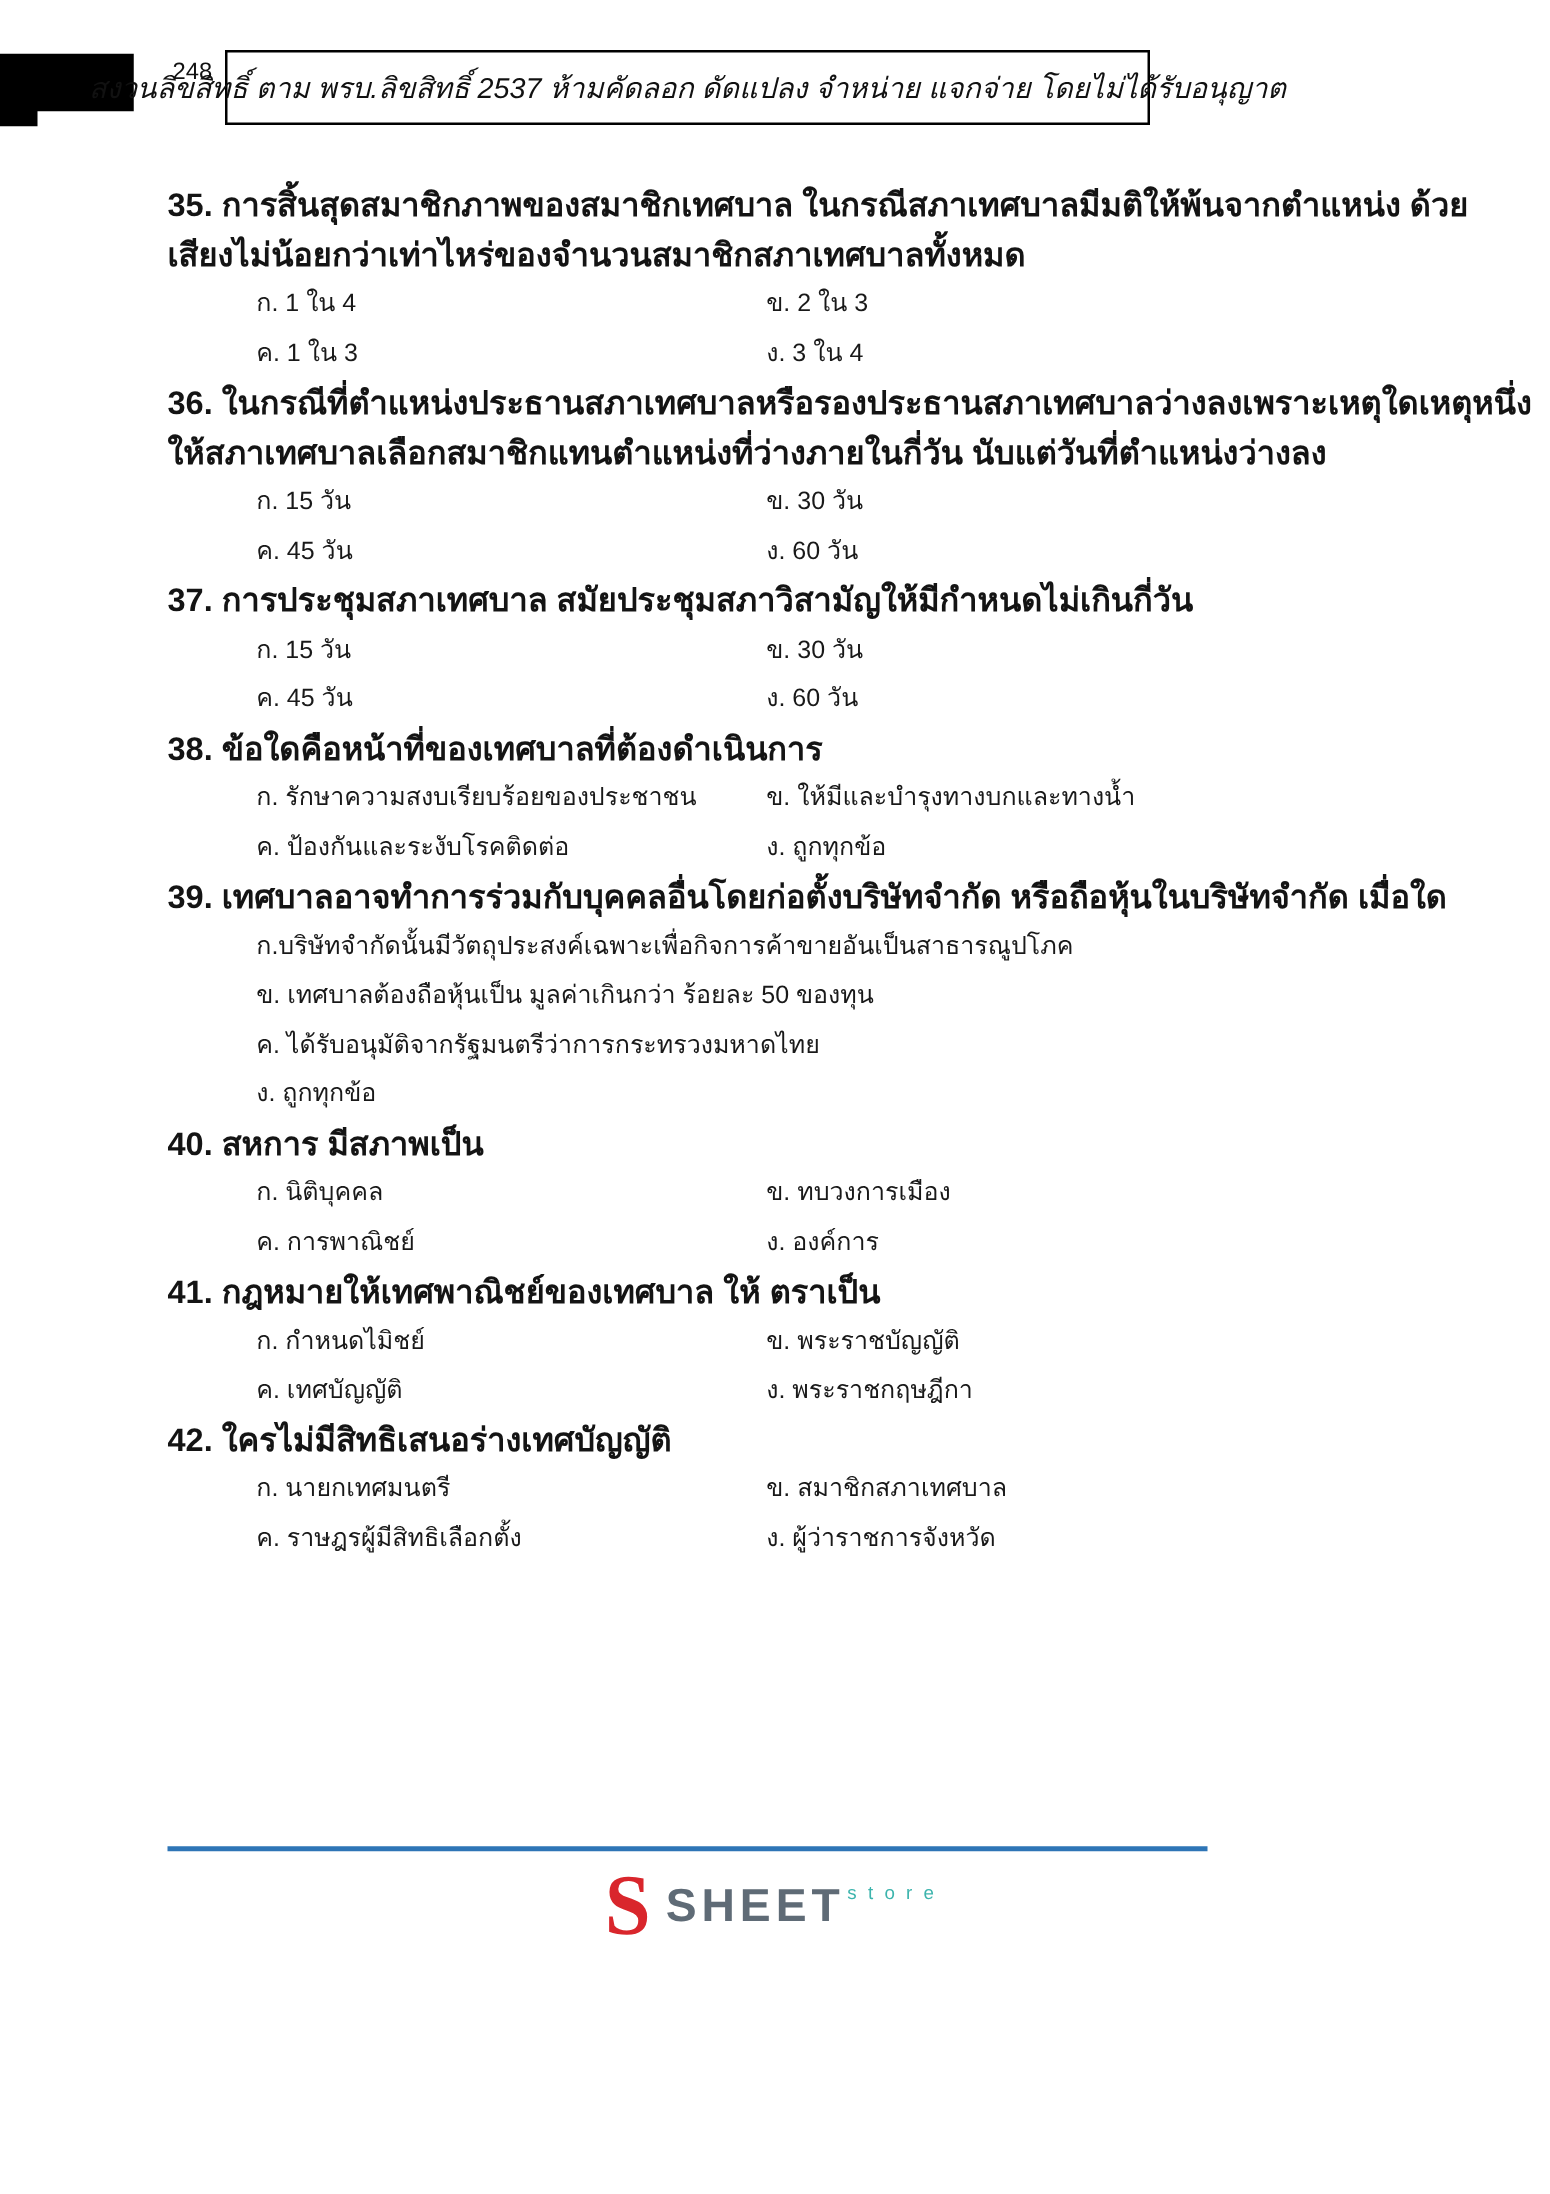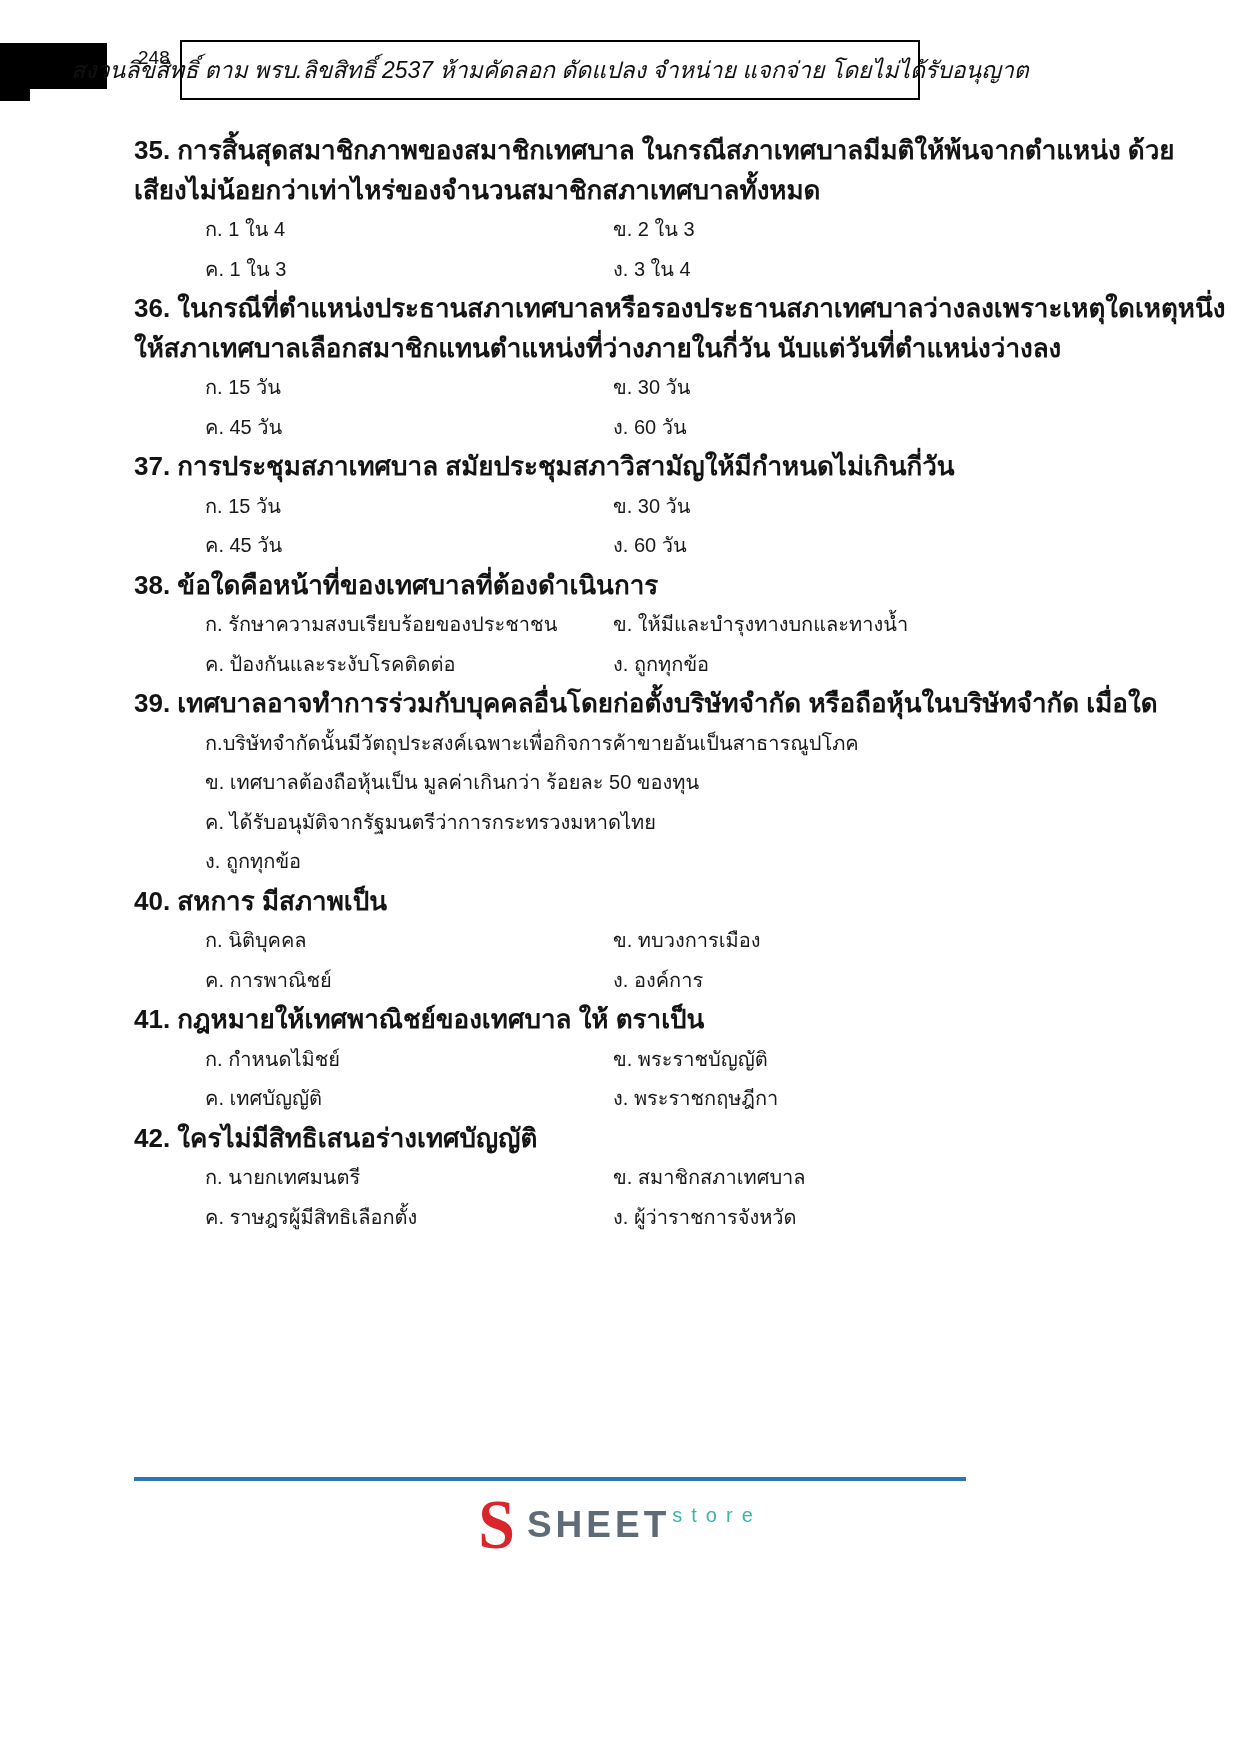--- a/index.html
+++ b/index.html
@@ -32,21 +32,21 @@
     display:flex;align-items:center;justify-content:center;
     box-sizing:border-box;
     padding:0 14px;
     font-style:italic;
   }
   .copyright-text{
     font-size:23px;line-height:26px;white-space:nowrap;color:#111;
   }
   
   .questions{
-    position:absolute;left:134px;top:131px;width:832px;
+    position:absolute;left:134px;top:145px;width:832px;
   }
   .q-line{
     font-size:26px;line-height:39.5px;font-weight:700;color:#141414;
     white-space:nowrap;
   }
   .options{margin:0;}
   .options .option{
     font-size:20px;line-height:39.5px;font-weight:400;color:#191919;
     white-space:nowrap;
   }
@@ -71,21 +71,21 @@
   .brand-s{
     font-family:"Liberation Serif","DejaVu Serif",serif;
     font-size:66px;font-weight:700;line-height:66px;
     transform:scaleY(1.05);
   }
   .brand-textcol{display:flex;flex-direction:row;align-items:flex-start;}
   .brand-name{
     font-size:37px;font-weight:700;letter-spacing:4px;line-height:40px;
   }
   .brand-sub{
-    font-size:20px;font-weight:400;letter-spacing:9px;line-height:18px;
+    font-size:15px;font-weight:400;letter-spacing:9px;line-height:18px;
     margin-top:1px;padding-left:2px;
   }
 </style>
 </head>
 <body>
 
 <div class="page-tab"></div>
 <div class="page-tab-notch"></div>
 <div class="page-number">248</div>
 <div class="copyright-box">

